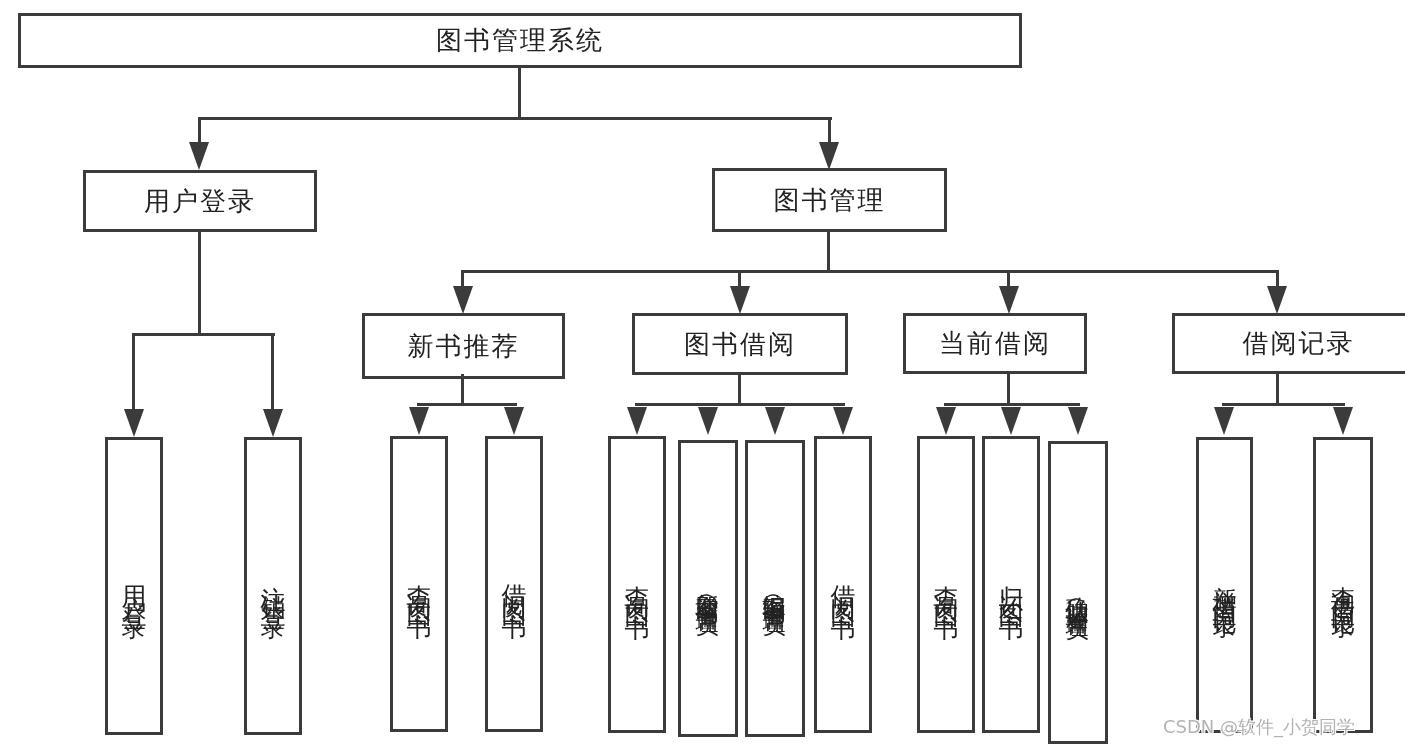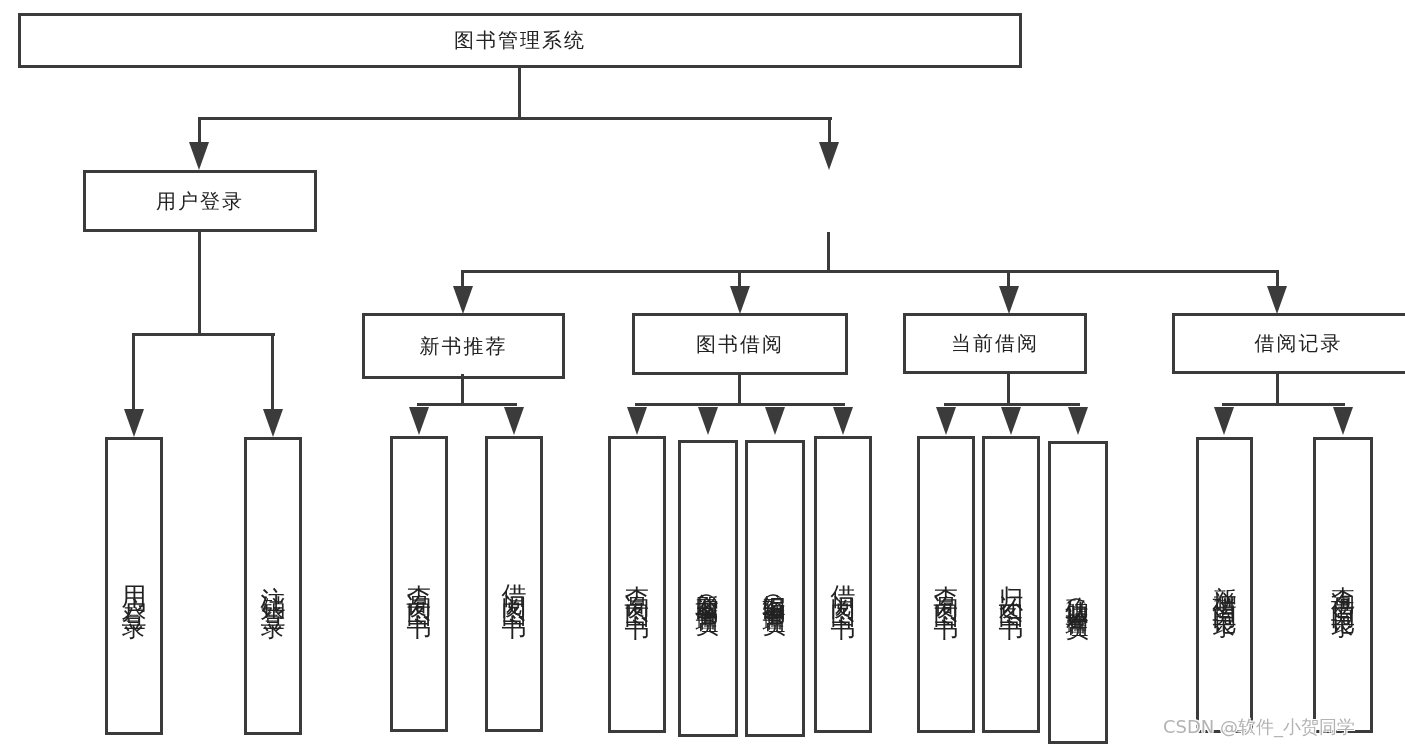--- a/index.html
+++ b/index.html
@@ -22,21 +22,21 @@
   }
   .hbox{
     position:absolute;
     border:3px solid var(--line);
     background:var(--bg);
     display:flex;
     align-items:center;
     justify-content:center;
   }
   .hbox .label{
-    font-size:20px;
+    font-size:26px;
     letter-spacing:2px;
     color:var(--text);
     white-space:nowrap;
   }
   .vbox{
     position:absolute;
     width:58px;
     border:3px solid var(--line);
     background:var(--bg);
     display:flex;
@@ -84,20 +84,23 @@
 
   <div class="ln" style="left:518px;top:68px;width:3px;height:50px"></div>
   <div class="ln" style="left:198px;top:117px;width:634px;height:3px"></div>
   <div class="ln" style="left:198px;top:117px;width:3px;height:28px"></div>
   <div class="ln" style="left:828px;top:117px;width:3px;height:28px"></div>
   <div class="arr" style="left:189px;top:142px"></div>
   <div class="arr" style="left:819px;top:142px"></div>
 
   <div class="hbox" style="left:83px;top:170px;width:234px;height:62px">
     <span class="label">用户登录</span>
+  </div>
+  <div class="hbox" style="left:712px;top:168px;width:235px;height:64px">
+    <span class="label">图书管理</span>
   </div>
 
   <div class="ln" style="left:198px;top:232px;width:3px;height:103px"></div>
   <div class="ln" style="left:132px;top:333px;width:143px;height:3px"></div>
   <div class="ln" style="left:132px;top:333px;width:3px;height:78px"></div>
   <div class="ln" style="left:271px;top:333px;width:3px;height:78px"></div>
   <div class="arr" style="left:124px;top:409px"></div>
   <div class="arr" style="left:263px;top:409px"></div>
 
   <div class="ln" style="left:827px;top:232px;width:3px;height:41px"></div>

